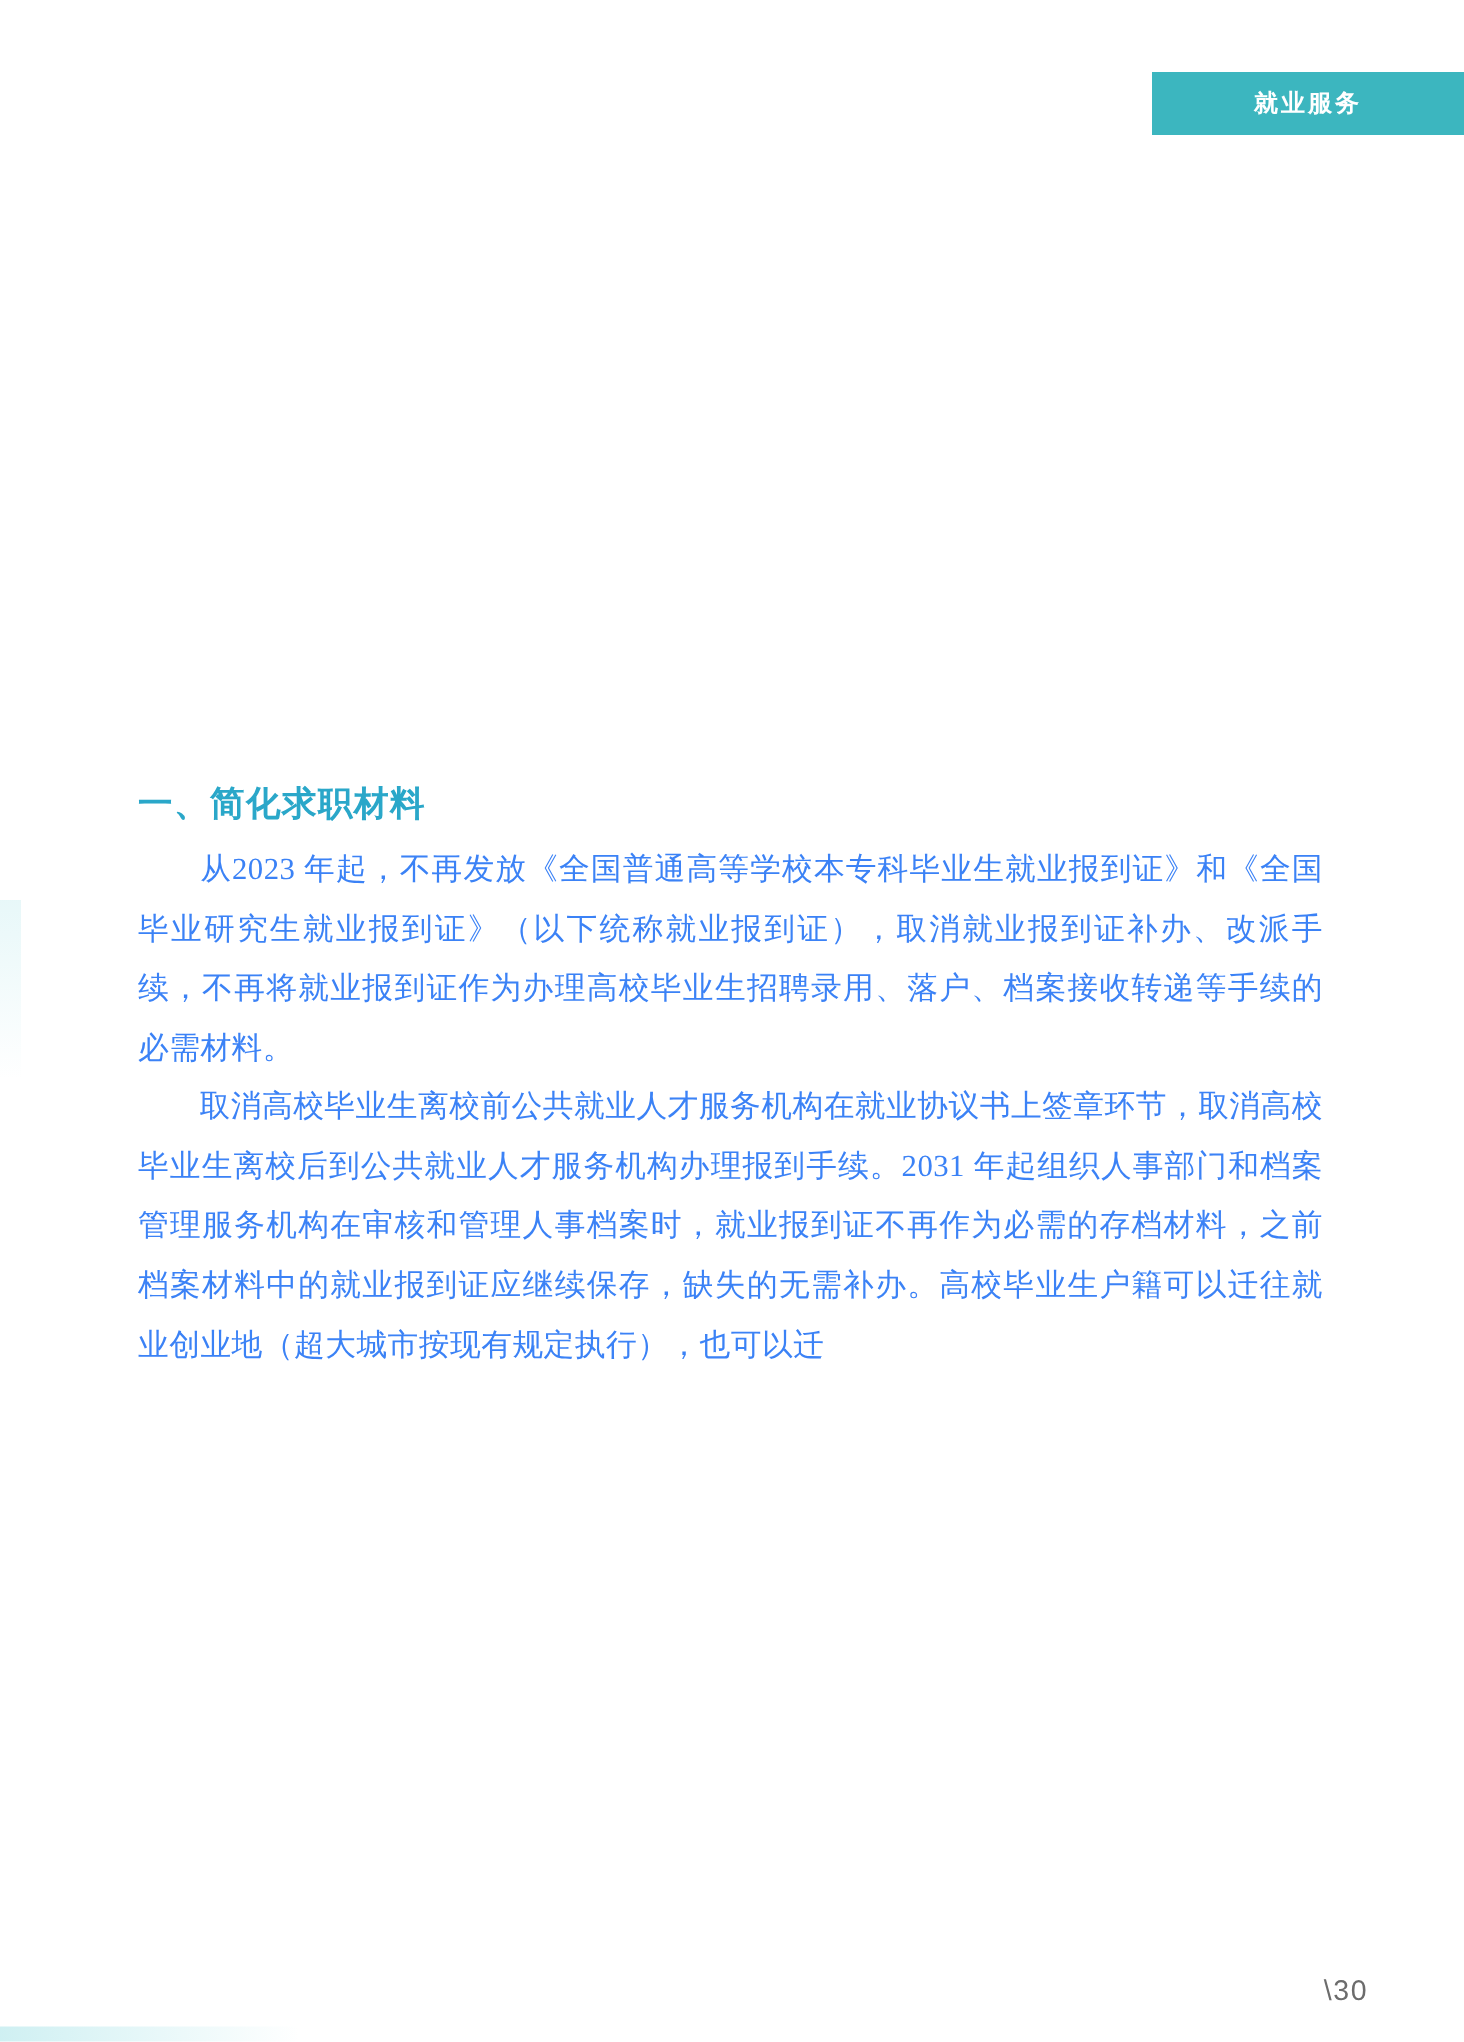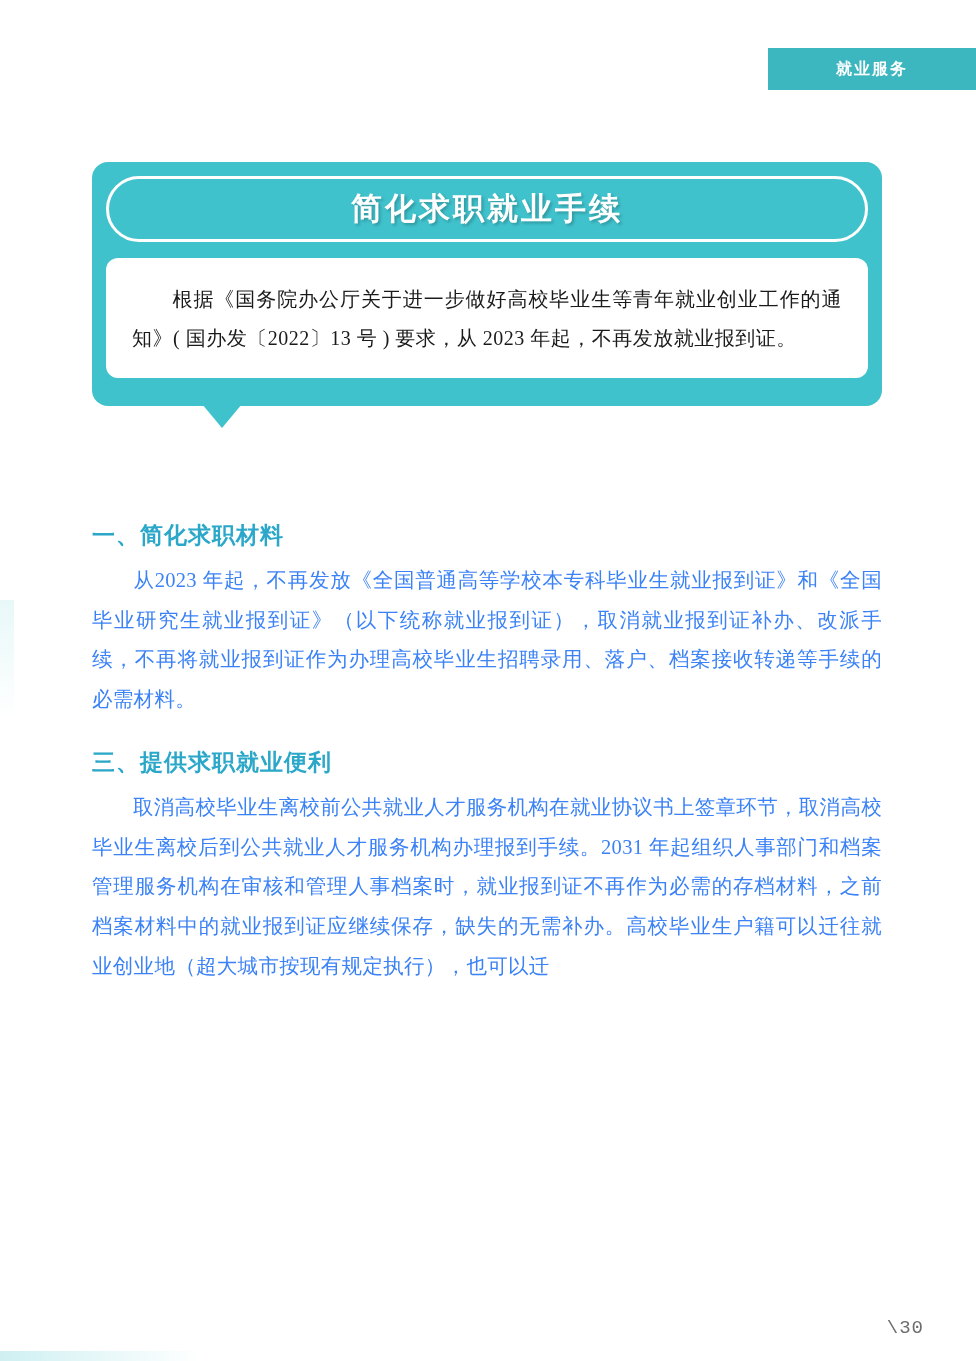--- a/index.html
+++ b/index.html
@@ -114,24 +114,24 @@
     font-size: 20.5px;
     line-height: 1.93;
     text-align: justify;
     letter-spacing: 0.3px;
   }
   p.para .indent { display: inline-block; width: 2em; }
 
   
   .page-number {
     position: absolute;
-    right: 52px;
+    right: 64px;
     bottom: 22px;
     color: #6c6c6c;
-    font-family: Liberation Mono, monospace;
+    font-family: Liberation Sans, sans-serif;
     font-size: 19px;
     letter-spacing: 1px;
   }
 
   
   .edge-deco {
     position: absolute;
     left: 0;
     top: 600px;
     width: 14px;
@@ -151,35 +151,27 @@
 <body>
 
 <div class="page">
 
   <div class="edge-deco"></div>
 
   <div class="header-tab">
     <span>就业服务</span>
   </div>
 
-  <div class="callout">
-    <div class="callout-inner">
-      <div class="callout-title">简化求职就业手续</div>
-      <div class="callout-body"><span class="indent"></span><span>根据《国务院办公厅关于进一步做好高校毕业生等青年就业创业工作的通知》( 国办发〔2022〕13 号 ) 要求，从 2023 年起，不再发放就业报到证。</span></div>
-      <div class="callout-pointer"></div>
-    </div>
-  </div>
 
   <div class="content">
 
     <h2 class="section-heading">一、简化求职材料</h2>
     <p class="para"><span class="indent"></span><span>从2023 年起，不再发放《全国普通高等学校本专科毕业生就业报到证》和《全国毕业研究生就业报到证》（以下统称就业报到证），取消就业报到证补办、改派手续，不再将就业报到证作为办理高校毕业生招聘录用、落户、档案接收转递等手续的必需材料。</span></p>
 
 
-    <h2 class="section-heading">三、提供求职就业便利</h2>
     <p class="para"><span class="indent"></span><span>取消高校毕业生离校前公共就业人才服务机构在就业协议书上签章环节，取消高校毕业生离校后到公共就业人才服务机构办理报到手续。2031 年起组织人事部门和档案管理服务机构在审核和管理人事档案时，就业报到证不再作为必需的存档材料，之前档案材料中的就业报到证应继续保存，缺失的无需补办。高校毕业生户籍可以迁往就业创业地（超大城市按现有规定执行），也可以迁</span></p>
 
   </div>
 
   <div class="page-number">\30</div>
   <div class="bottom-deco"></div>
 
 </div>
 
 </body></html>

